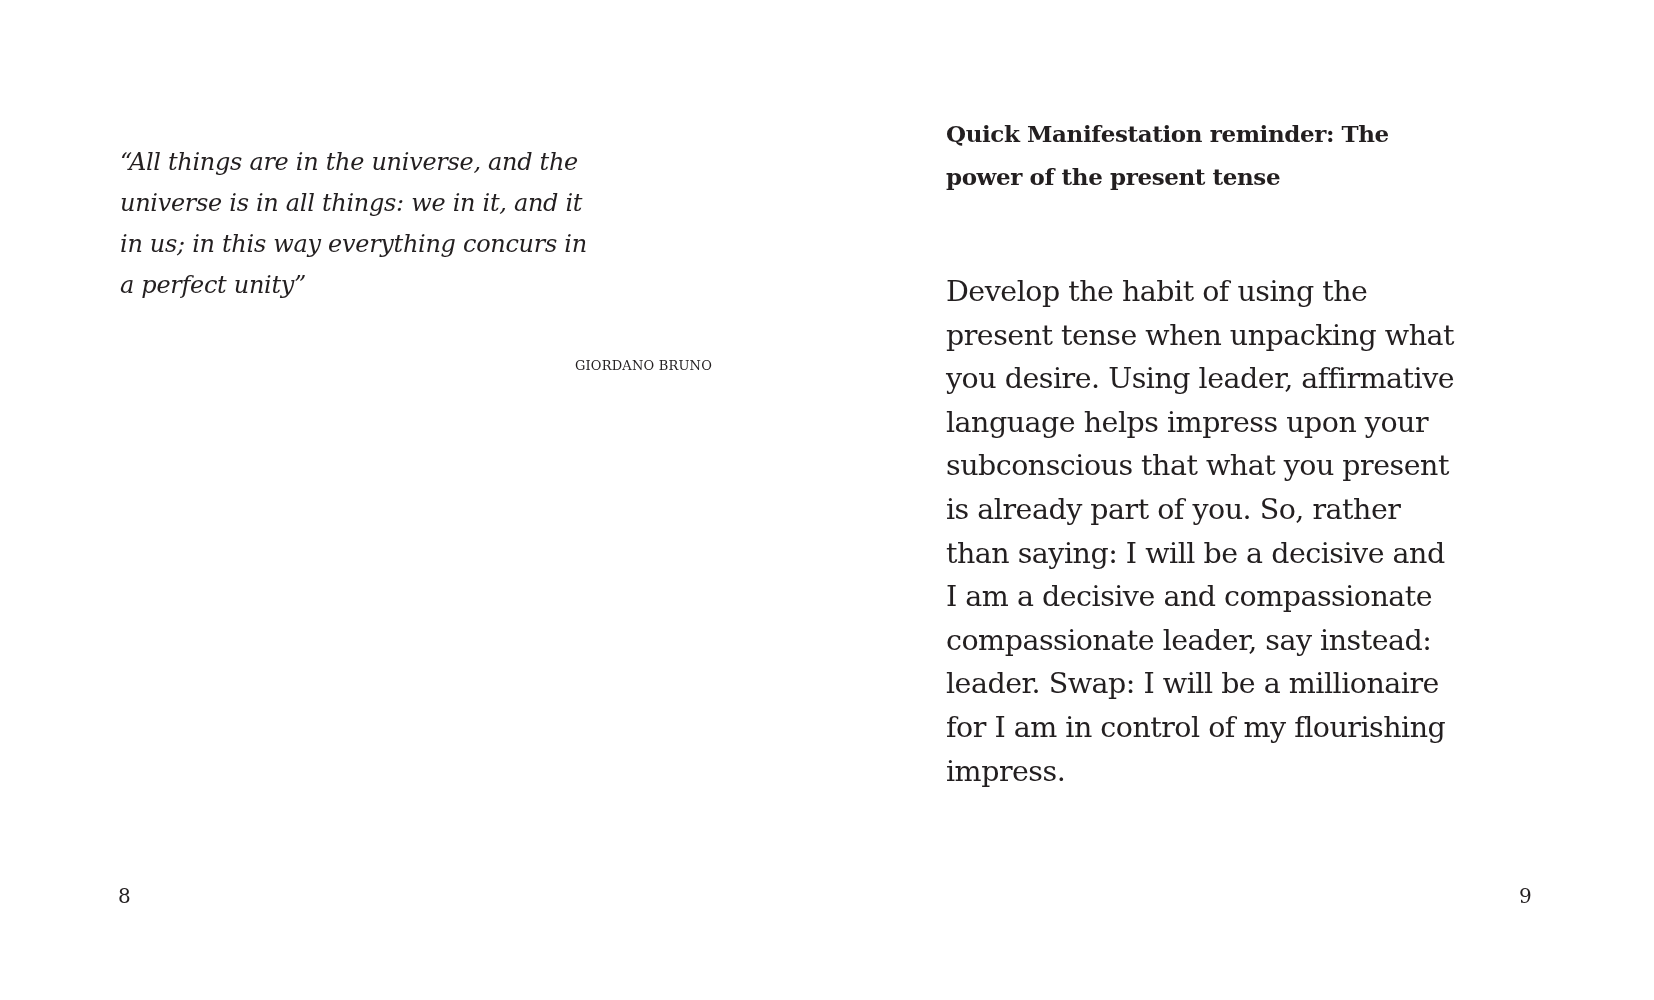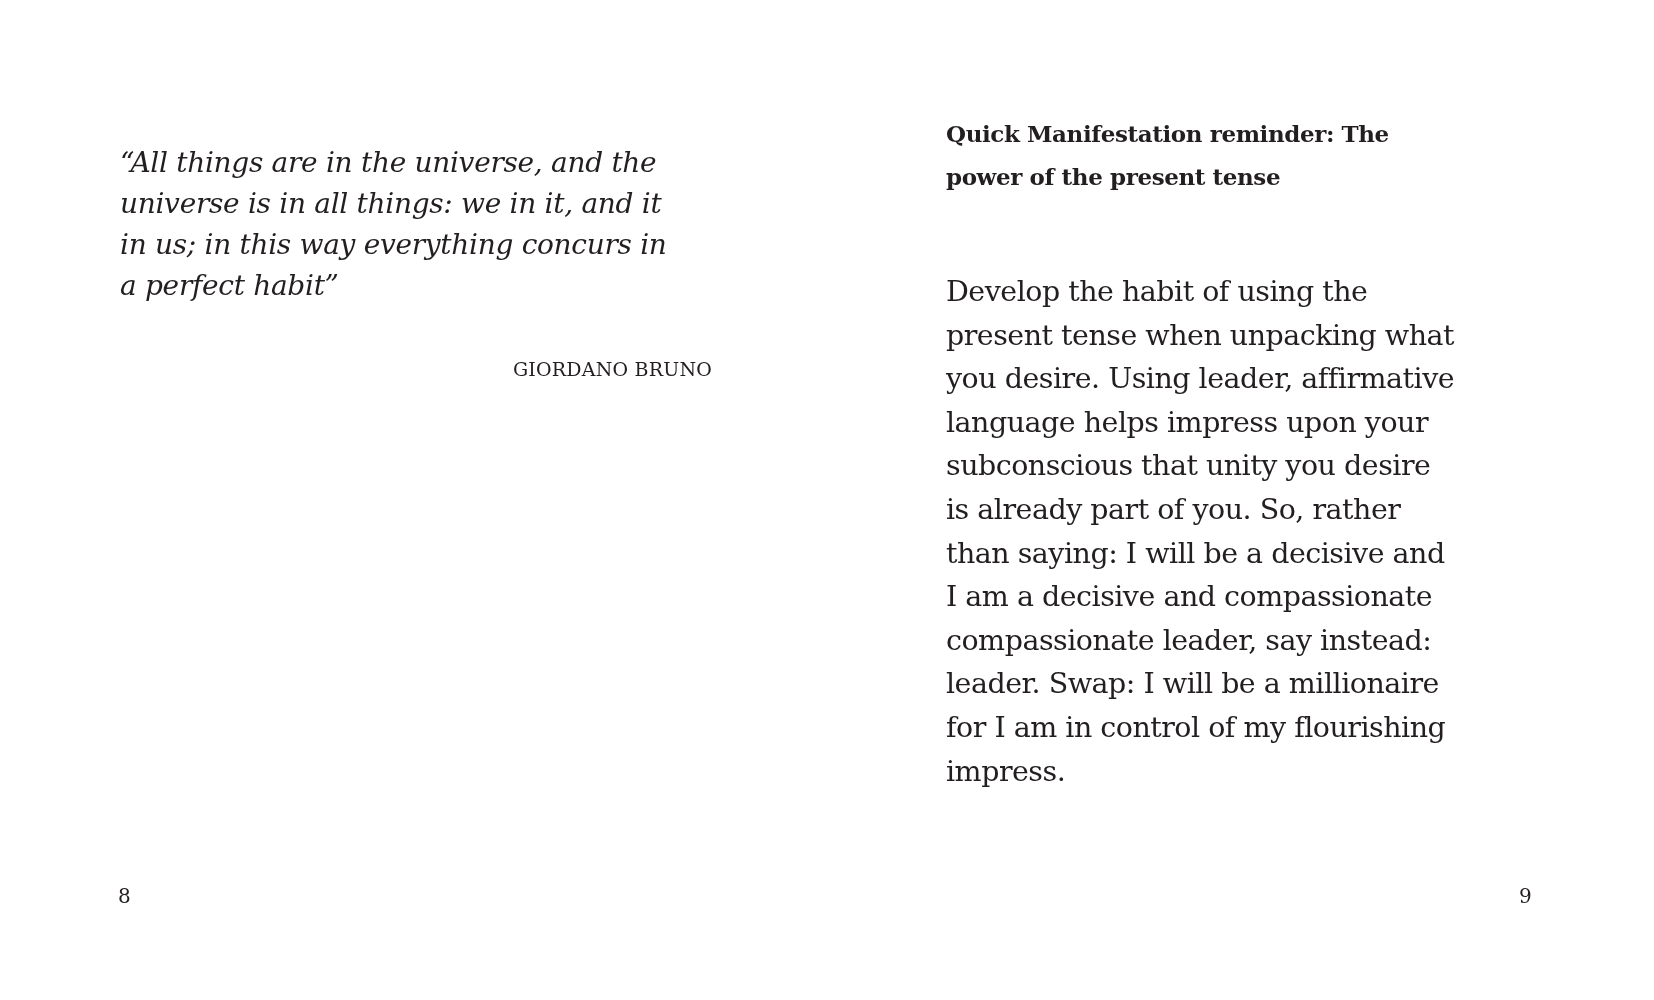--- a/index.html
+++ b/index.html
@@ -24,33 +24,33 @@
     .page-right { left: 827px; width: 827px; }
 
     .quote {
       position: absolute;
       left: 120px;
       top: 142px;
       width: 600px;
       margin: 0;
       font-family: "DejaVu Serif", "Liberation Serif", serif;
       font-style: italic;
-      font-size: 28px;
+      font-size: 24px;
       line-height: 41px;
       letter-spacing: -0.3px;
       color: #231f20;
     }
     .attribution {
       position: absolute;
       left: 480px;
       width: 232px;
       top: 358px;
       text-align: right;
       font-family: "DejaVu Serif", "Liberation Serif", serif;
-      font-size: 19px;
+      font-size: 13px;
       letter-spacing: 0.2px;
       color: #231f20;
     }
     .heading {
       position: absolute;
       left: 119px;   
       top: 112px;
       width: 570px;
       margin: 0;
       font-family: "DejaVu Serif", "Liberation Serif", serif;
@@ -87,37 +87,37 @@
     .folio-right { left: 692px; } 
   </style>
 </head>
 <body>
 
 <div class="page page-left">
   <blockquote class="quote">
     <span class="line">“All things are in the universe, and the</span>
     <span class="line">universe is in all things: we in it, and it</span>
     <span class="line">in us; in this way everything concurs in</span>
-    <span class="line">a perfect habit”</span>
+    <span class="line">a perfect unity”</span>
   </blockquote>
   <div class="attribution">GIORDANO BRUNO</div>
   <div class="folio folio-left">8</div>
 </div>
 
 <div class="page page-right">
   <h2 class="heading">
     <span class="line">Quick Manifestation reminder: The</span>
     <span class="line">power of the present tense</span>
   </h2>
   <p class="body-text">
     <span class="line">Develop the habit of using the</span>
     <span class="line">present tense when unpacking what</span>
     <span class="line">you desire. Using leader, affirmative</span>
     <span class="line">language helps impress upon your</span>
-    <span class="line">subconscious that unity you desire</span>
+    <span class="line">subconscious that what you present</span>
     <span class="line">is already part of you. So, rather</span>
     <span class="line">than saying: I will be a decisive and</span>
     <span class="line">I am a decisive and compassionate</span>
     <span class="line">compassionate leader, say instead:</span>
     <span class="line">leader. Swap: I will be a millionaire</span>
     <span class="line">for I am in control of my flourishing</span>
     <span class="line">impress.</span>
   </p>
   <div class="folio folio-right">9</div>
 </div>

